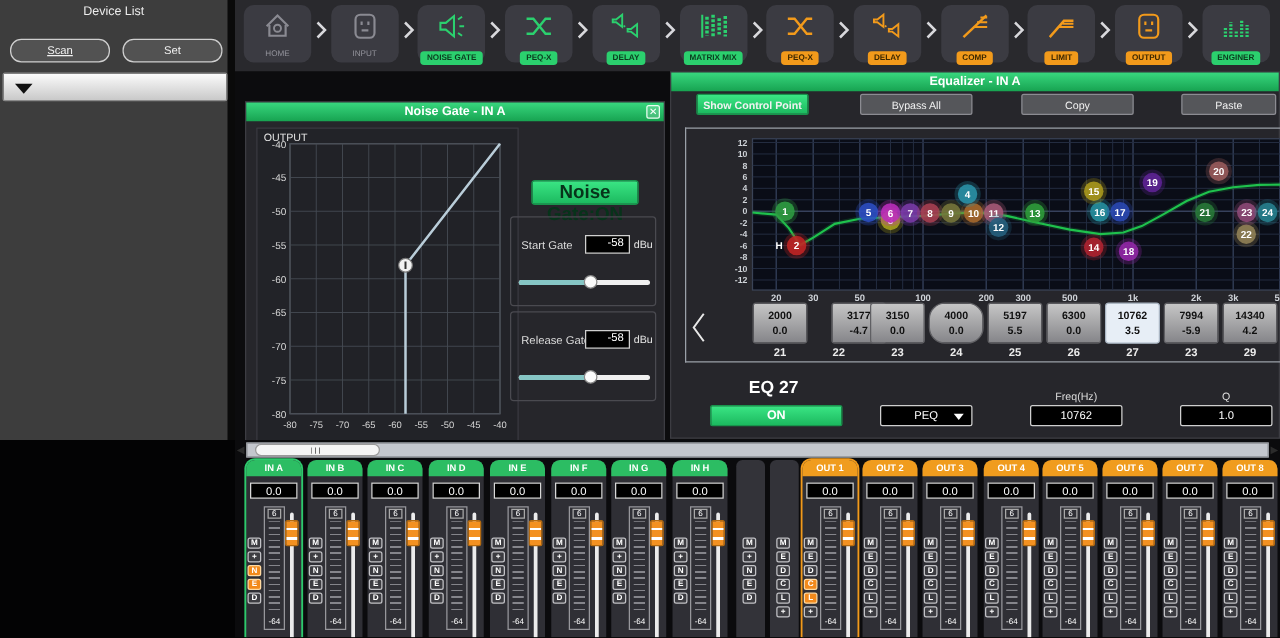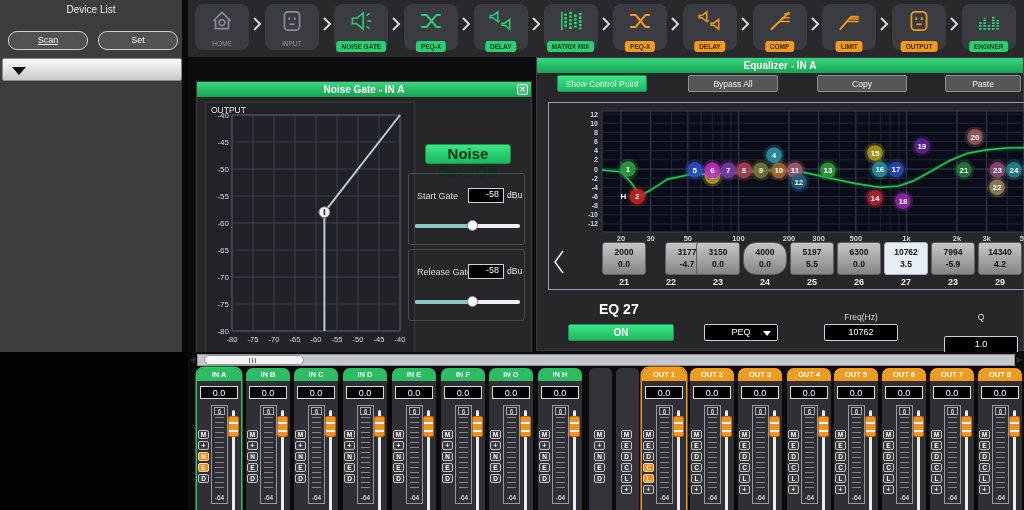--- a/index.html
+++ b/index.html
@@ -49,21 +49,21 @@
           text-align:right;padding-right:4px;}
   .ng-unit{position:absolute;color:#e8e8e8;font-size:8.5px;}
   .slider{position:absolute;left:6px;top:46px;width:105px;height:12px;cursor:pointer;}
   .slider .track{position:absolute;left:0;right:0;top:4px;height:4px;border-radius:2px;background:#f0f0f0;}
   .slider .fill{position:absolute;left:0;top:4px;height:4px;border-radius:2px;background:#86c6c5;}
   .slider .thumb{position:absolute;top:0;width:11px;height:11px;border-radius:50%;
                  background:#fbfbfb;border:1px solid #8a8a8a;}
   
   .eq-btn{position:absolute;top:17px;height:17px;border-radius:2px;font-size:8.5px;color:#f2f2f2;
           text-align:center;line-height:16px;background:#55565a;border:1px solid #8c8c92;cursor:pointer;}
-  .eq-btn.active{background:linear-gradient(#3ae584,#1cb95f);border-color:#18944c;font-weight:normal;}
+  .eq-btn.active{background:linear-gradient(#3ae584,#1cb95f);border-color:#18944c;font-weight:bold;}
   .eq-group{left:11px;top:44px;width:477px;height:188px;border:1px solid #9aa0a8;border-right:none;}
   .fcell{position:absolute;top:139px;width:44px;height:33px;border-radius:3px;border:1px solid #5f5f63;
          background:linear-gradient(#c6c6c6,#858589);color:#101010;font-size:8.5px;font-weight:bold;
          text-align:center;padding-top:3px;line-height:12px;cursor:pointer;}
   .fcell.sel{background:#e7eef6;border-color:#aab6c4;}
   .fidx{position:absolute;top:174px;width:44px;text-align:center;color:#ececec;font-size:9px;font-weight:bold;}
   .eq-title{color:#fff;font-size:14px;font-weight:bold;}
   .eq-on{background:linear-gradient(#3ae584,#1cb95f);border:1px solid #18944c;border-radius:2px;
          color:#fff;font-size:10px;font-weight:bold;text-align:center;line-height:16px;cursor:pointer;}
   .eq-flabel{color:#dcdcdc;font-size:8.5px;text-align:center;}
@@ -586,21 +586,21 @@
     <div class="abs eq-title" style="left:62px;top:243px;">EQ 27</div>
     <div class="abs eq-on" style="left:31px;top:266px;width:106px;height:17px;">ON</div>
     <div class="abs eq-flabel" style="left:167px;top:268px;width:74px;">Type</div>
     <div class="abs field" style="left:167px;top:266px;width:74px;height:17px;">
       <span>PEQ</span>
       <div class="dd-tri"></div>
     </div>
     <div class="abs eq-flabel" style="left:287px;top:254px;width:74px;">Freq(Hz)</div>
     <div class="abs field" style="left:287px;top:266px;width:74px;height:17px;">10762</div>
     <div class="abs eq-flabel" style="left:407px;top:254px;width:74px;">Q</div>
-    <div class="abs field" style="left:407px;top:266px;width:74px;height:17px;margin-top:12px;">1.0</div>
+    <div class="abs field" style="left:407px;top:266px;width:74px;height:17px;">1.0</div>
   </div>
 
   <div class="abs mixer" id="mixer">
     <div class="abs scroll-arr" style="left:0;">◀</div>
     <div class="abs scroll-track">
       <div class="scroll-thumb">
         <div class="scroll-grip"></div>
       </div>
     </div>
     <div class="abs scroll-arr" style="right:0;">▶</div>

